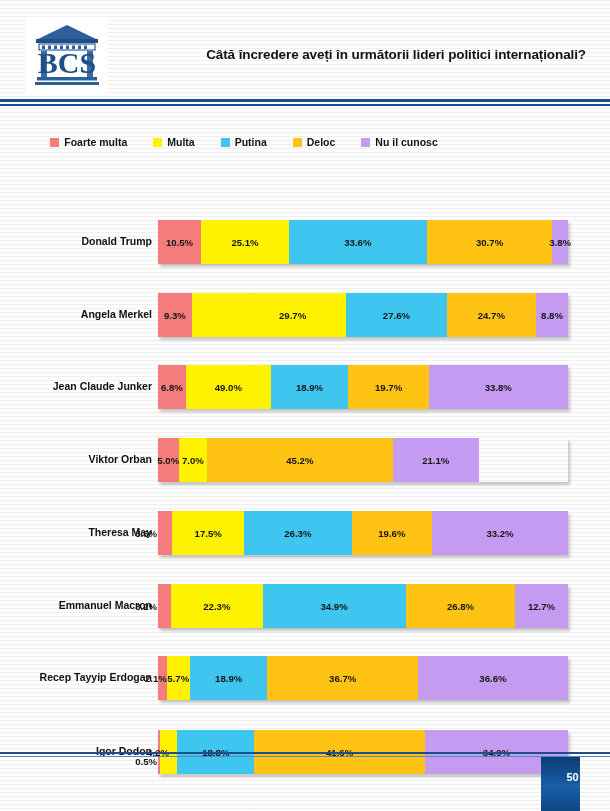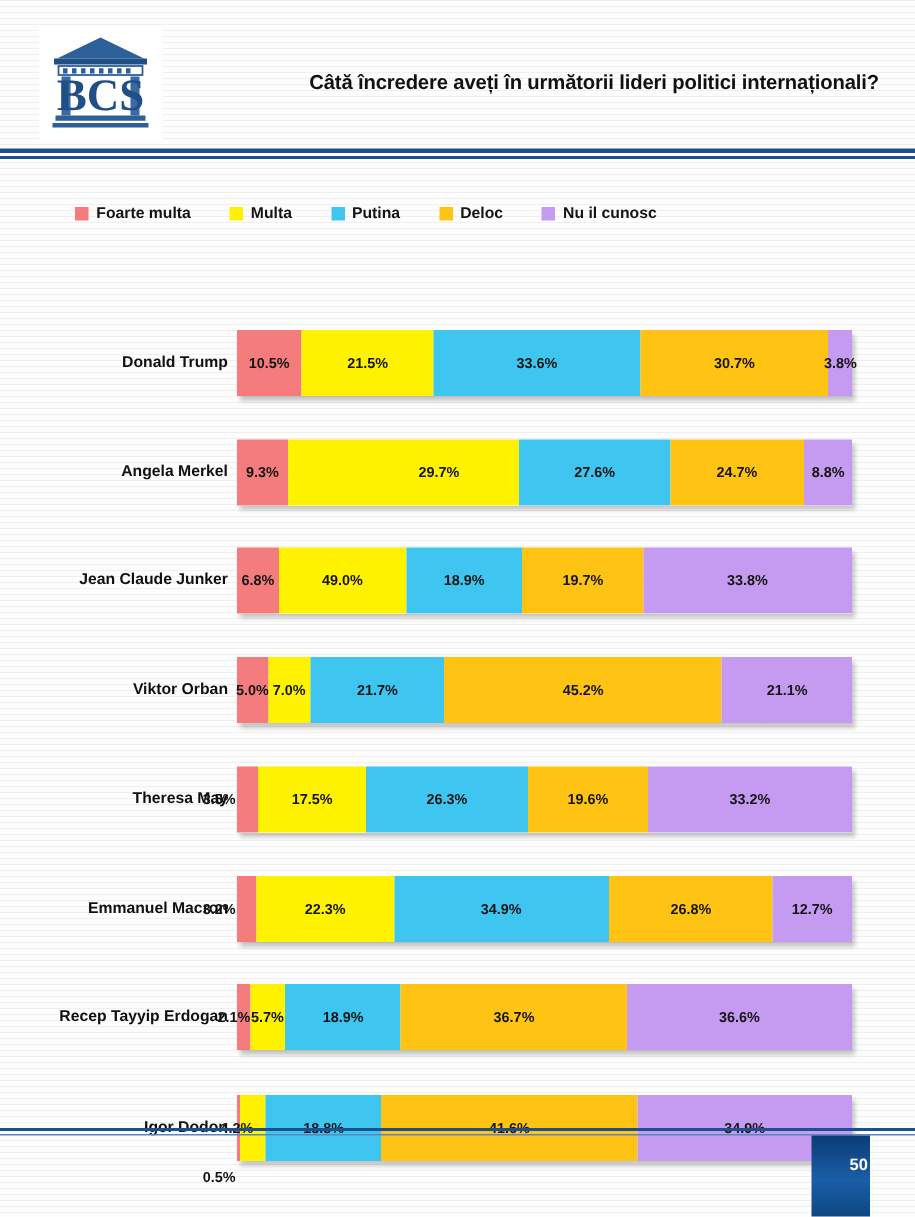--- a/index.html
+++ b/index.html
@@ -82,21 +82,21 @@
   }
   .seg-val{
     font-size:9.6px;font-weight:bold;color:#151515;
     white-space:nowrap;
   }
   
   .seg-val.out-left{
     position:absolute;right:100%;margin-right:1px;
   }
   .seg-val.out-left-down{
-    position:absolute;right:100%;margin-right:1px;top:26px;margin-top:24px;
+    position:absolute;right:100%;margin-right:1px;top:26px;
   }
   .seg-val.out-overlap{
     position:absolute;left:-13px;
   }
 
   
   .ftr-rule{position:absolute;left:0;width:610px;}
   .ftr-rule.f1{top:752px;height:2px;background:#1c4f8f;}
   .ftr-rule.f2{top:756px;height:1px;background:#5a86bb;}
   .page-tab{
@@ -176,21 +176,21 @@
       </div>
 
     <div class="plot" id="plot">
         <div class="row" style="top: 60px;">
           <div class="cat-label">Donald Trump</div>
           <div class="bar">
             <div class="seg" style="width: 43.05px; background: rgb(244, 124, 124);">
               <span class="seg-val">10.5%</span>
             </div>
             <div class="seg" style="width: 88.15px; background: rgb(255, 242, 0);">
-              <span class="seg-val">21.5%</span>
+              <span class="seg-val">25.1%</span>
             </div>
             <div class="seg" style="width: 137.76px; background: rgb(63, 198, 240);">
               <span class="seg-val">33.6%</span>
             </div>
             <div class="seg" style="width: 125.87px; background: rgb(255, 196, 19);">
               <span class="seg-val">30.7%</span>
             </div>
             <div class="seg" style="width: 15.58px; background: rgb(196, 155, 240);">
               <span class="seg-val">3.8%</span>
             </div>
@@ -237,23 +237,20 @@
           </div>
         </div>
         <div class="row" style="top: 278px;">
           <div class="cat-label">Viktor Orban</div>
           <div class="bar">
             <div class="seg" style="width: 20.5px; background: rgb(244, 124, 124);">
               <span class="seg-val">5.0%</span>
             </div>
             <div class="seg" style="width: 28.7px; background: rgb(255, 242, 0);">
               <span class="seg-val">7.0%</span>
-            </div>
-            <div class="seg" style="width: 88.97px; background: rgb(63, 198, 240);">
-              <span class="seg-val">21.7%</span>
             </div>
             <div class="seg" style="width: 185.32px; background: rgb(255, 196, 19);">
               <span class="seg-val">45.2%</span>
             </div>
             <div class="seg" style="width: 86.51px; background: rgb(196, 155, 240);">
               <span class="seg-val">21.1%</span>
             </div>
           </div>
         </div>
         <div class="row" style="top: 351px;">

